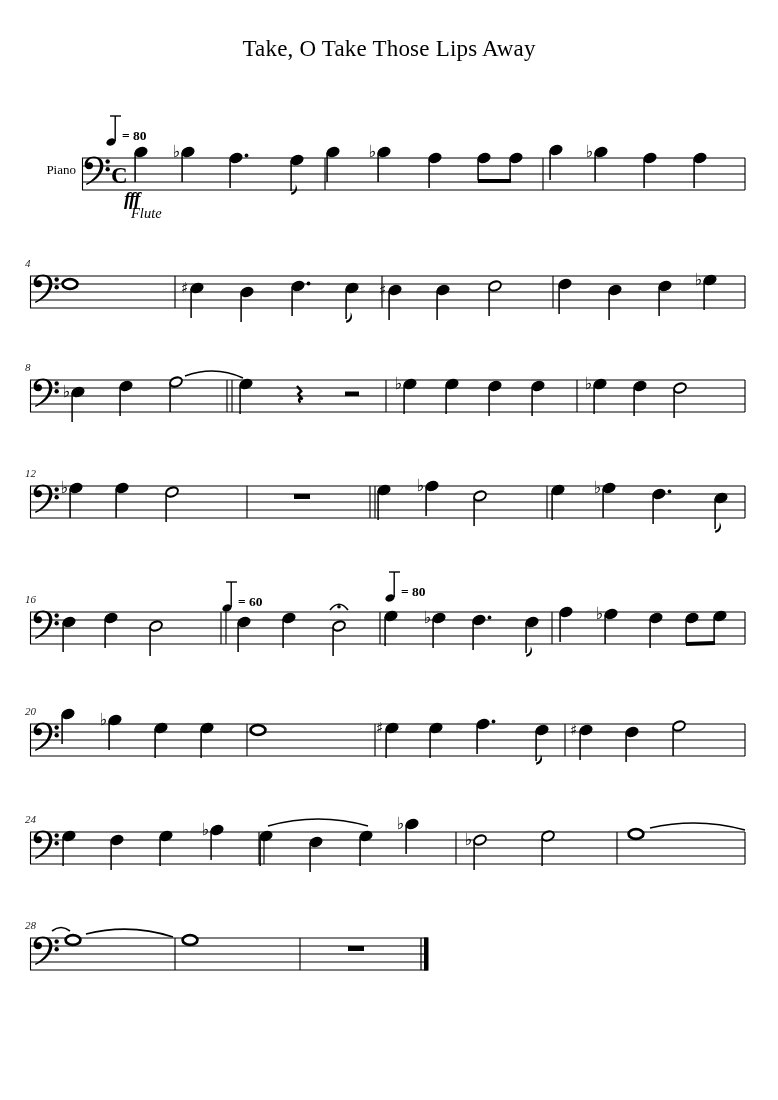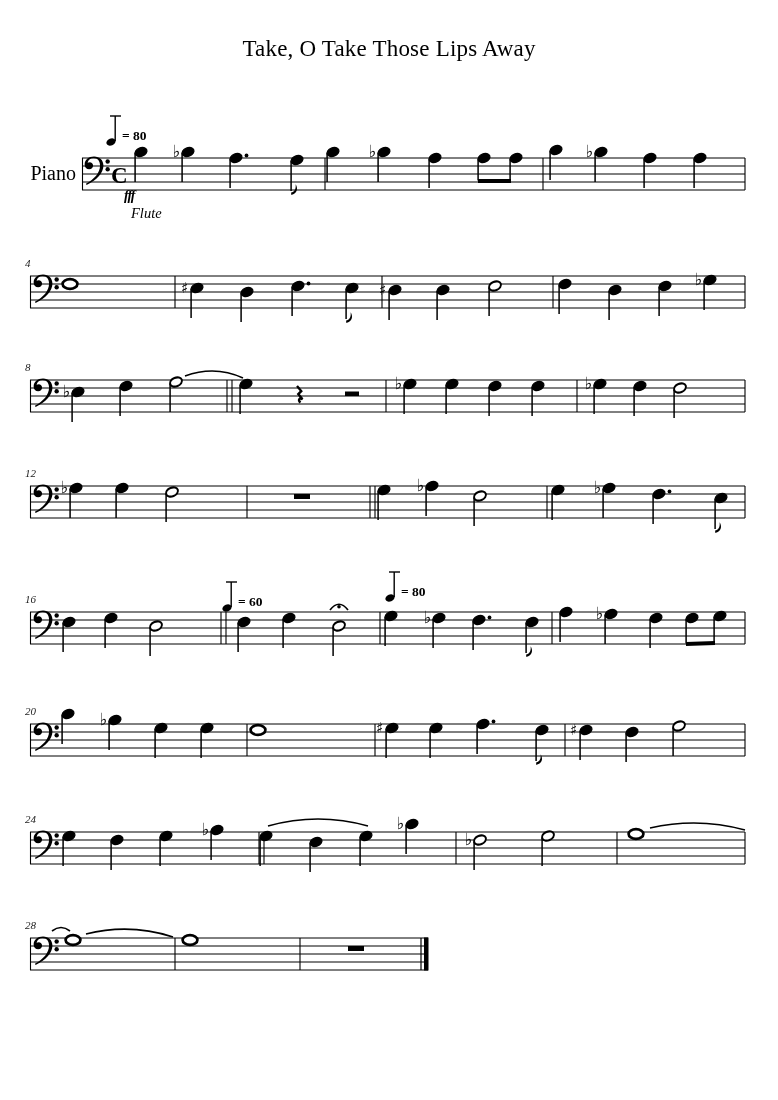--- a/index.html
+++ b/index.html
@@ -1,21 +1,21 @@
 <!DOCTYPE html>
 <html><head>
 <meta charset="utf-8">
 <style>
   html,body{margin:0;padding:0;background:#e8e8e8;}
   .page{position:relative;width:778px;height:1100px;background:#ffffff;margin:0 auto;overflow:hidden;
         font-family:"Liberation Serif",serif;color:#000;}
   .title{position:absolute;top:36px;left:0;width:778px;text-align:center;
          font-size:23px;letter-spacing:.2px;}
-  .instrument{position:absolute;top:162px;left:0;width:76px;text-align:right;font-size:20px;}
-  .dyn{position:absolute;top:188px;left:124px;font-size:14px;font-weight:bold;font-style:italic;letter-spacing:-1px;}
+  .instrument{position:absolute;top:162px;left:0;width:76px;text-align:right;font-size:13px;}
+  .dyn{position:absolute;top:188px;left:124px;font-size:19px;font-weight:bold;font-style:italic;letter-spacing:-1px;}
   .flute{position:absolute;top:205px;left:131px;font-size:14.5px;font-weight:normal;font-style:italic;}
   svg.score{position:absolute;top:0;left:0;}
 </style>
 </head>
 <body>
 
 <div class="page">
   <div class="title">Take, O Take Those Lips Away</div>
   <div class="instrument">Piano</div>
   <div class="dyn">fff</div>

